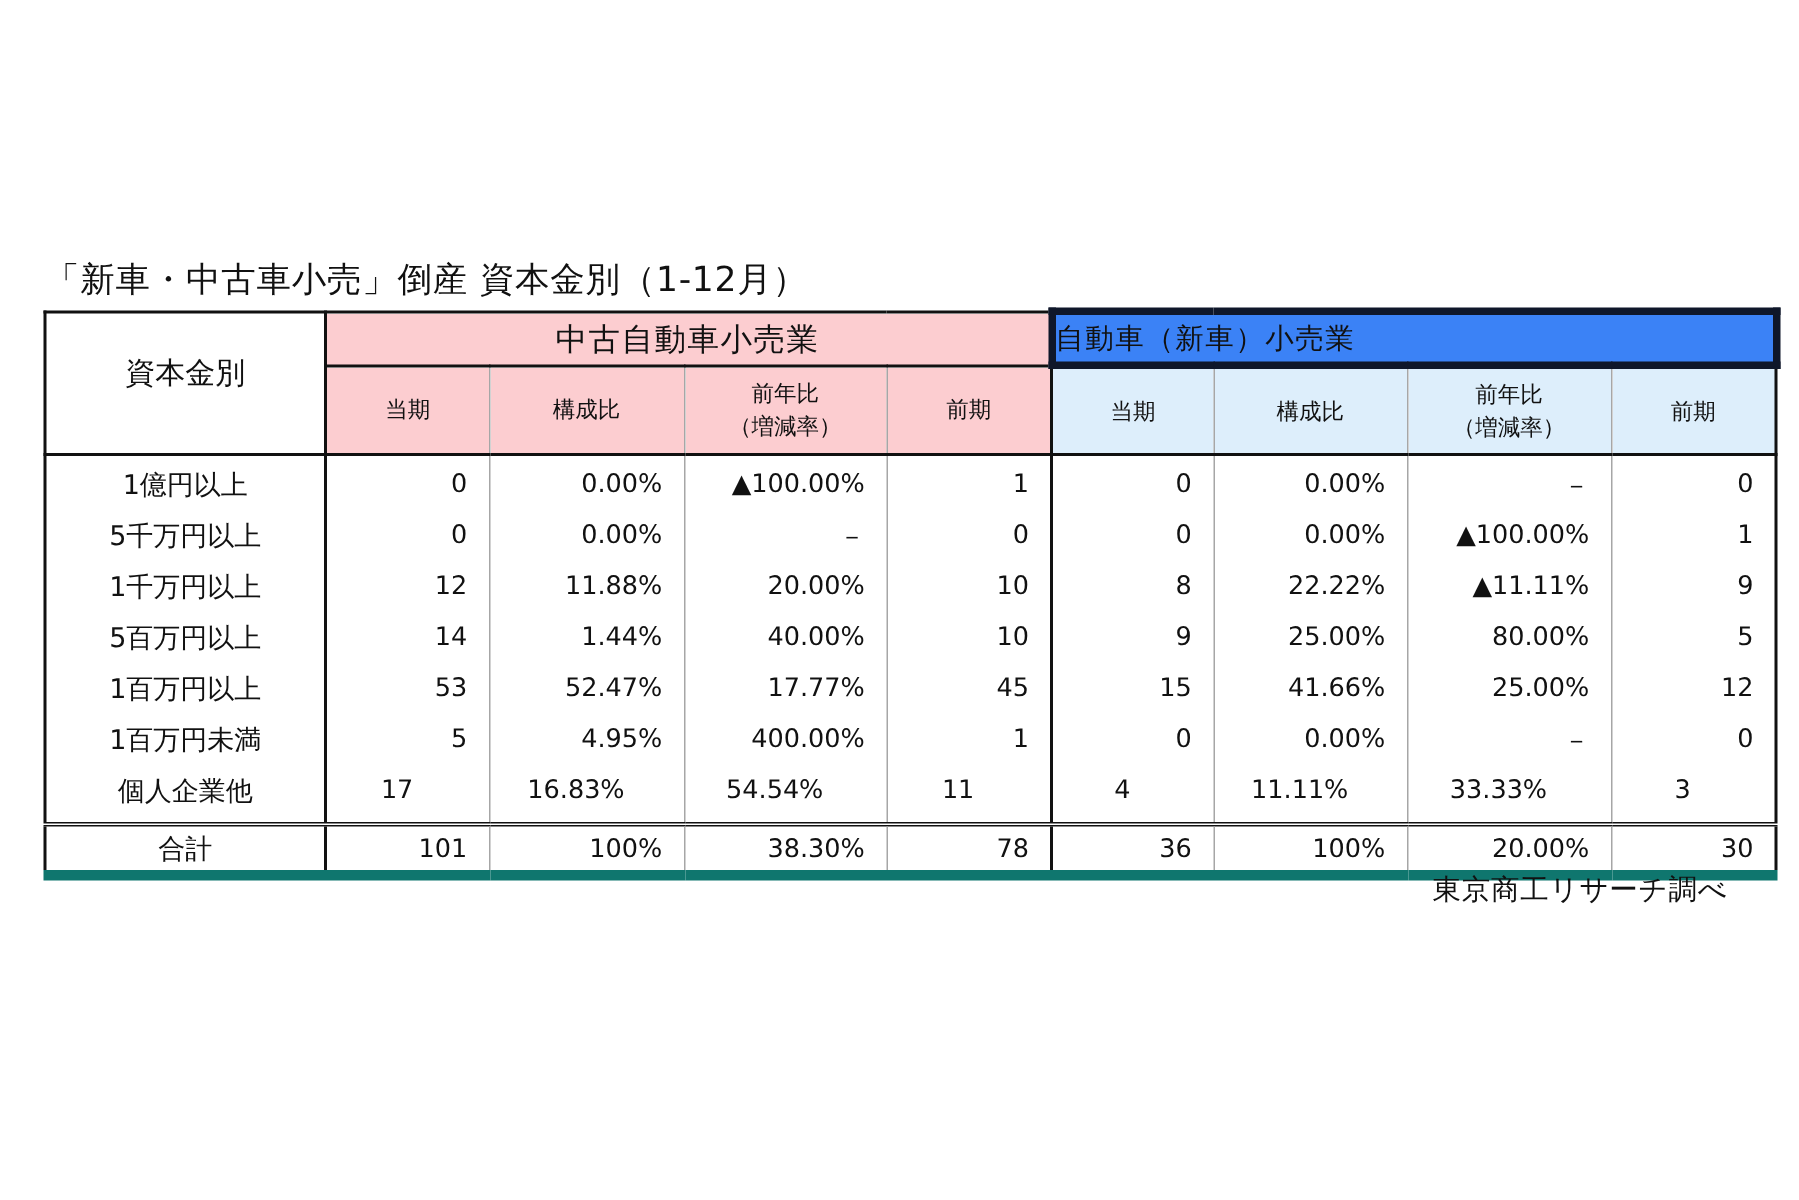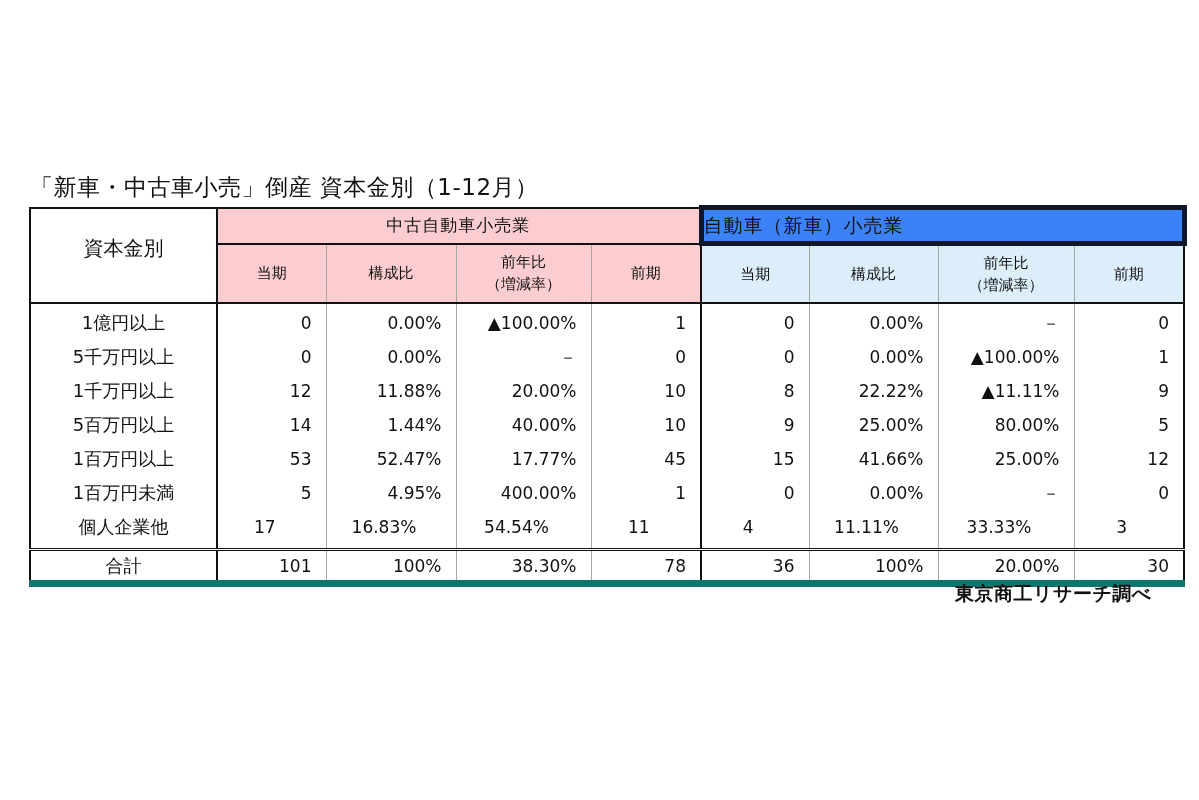--- a/index.html
+++ b/index.html
@@ -45,21 +45,21 @@
     vertical-align: middle;
     background: #fff;
     font-size: 20px;
     padding-bottom: 14px !important;
   }
   .grp-used {
     background: #fccdd0;
     border: 2px solid #111;
     height: 31px;
     text-align: center;
-    font-size: 17px;
+    font-size: 21px;
     letter-spacing: 1px;
   }
   .grp-new {
     background: #3b82f6;
     border: 5px solid #0f172a;
     height: 31px;
     text-align: left;
     font-size: 19px;
     letter-spacing: 1px;
   }
@@ -102,21 +102,20 @@
   }
   tr.last-data td { padding-bottom: 4px !important; text-align: center; }
   .footer {
     position: absolute;
     left: 955px;
     top: 580px;
     font-size: 19px;
     line-height: 26px;
     white-space: nowrap;
     letter-spacing: 0.5px;
-    font-weight: bold;
   }
 </style>
 </head>
 <body>
 
 <div class="title">「新車・中古車小売」倒産 資本金別（1-12月）</div>
 
 <table class="report">
   <colgroup>
     <col style="width:187px">

